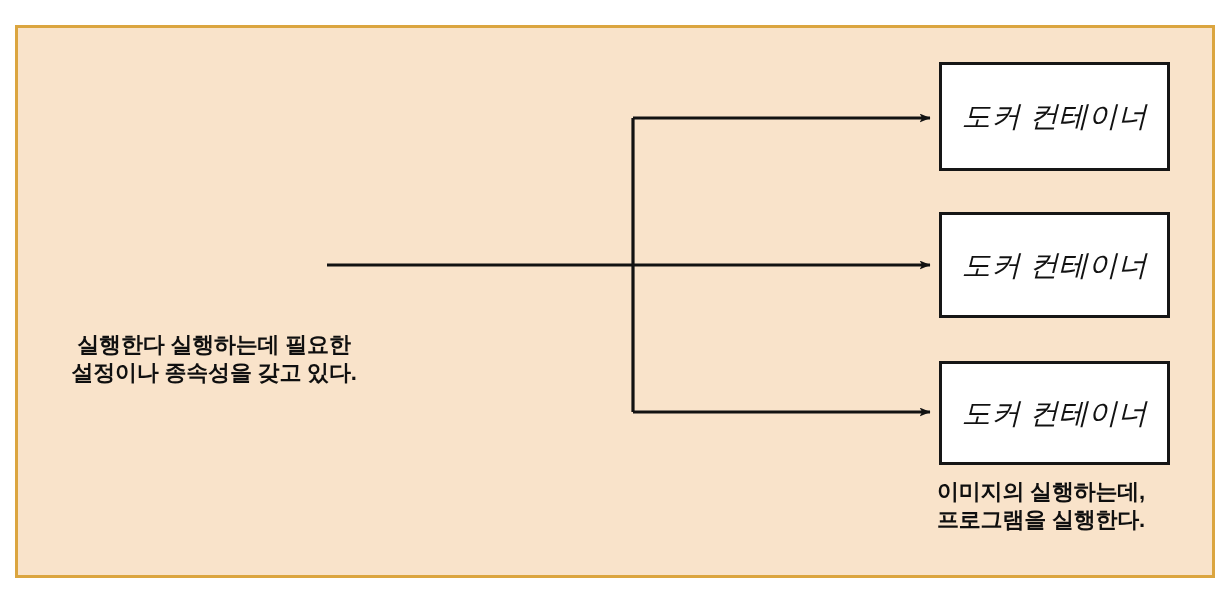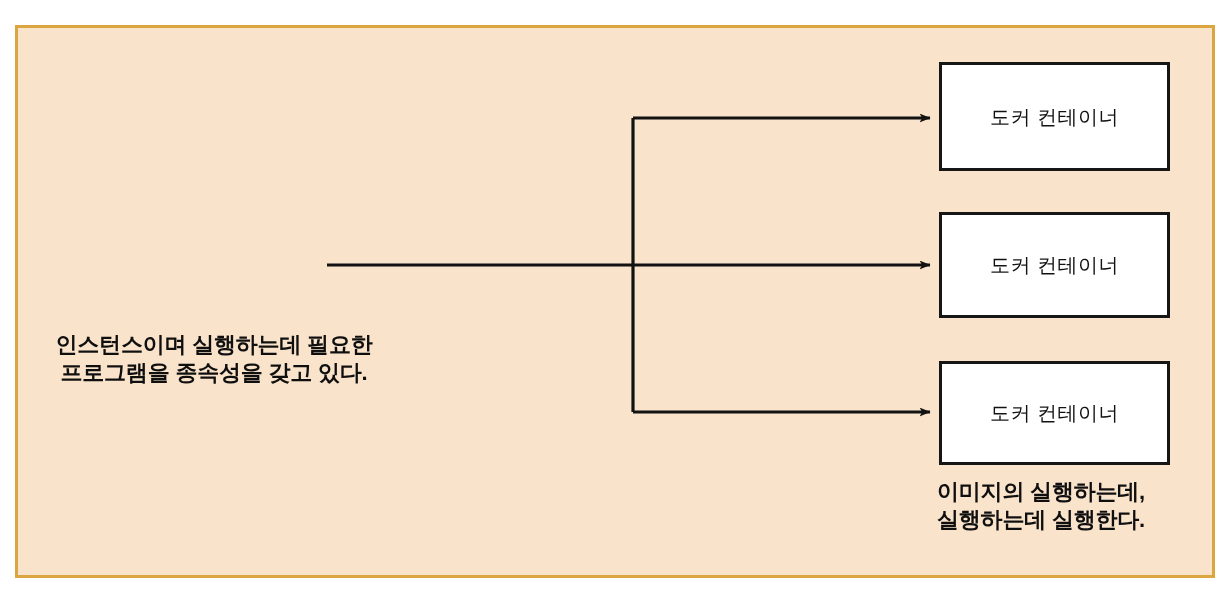--- a/index.html
+++ b/index.html
@@ -41,26 +41,27 @@
   .node {
     position: absolute;
     box-sizing: border-box;
     background: #ffffff;
     border: 3px solid #161616;
     display: flex;
     align-items: center;
     justify-content: center;
   }
   .node-label {
-    font-size: 20px;
+    font-size: 29px;
     font-weight: 400;
     color: #121212;
     letter-spacing: 0.5px;
     white-space: nowrap;
     line-height: 1;
+    font-style: italic;
   }
   #node-image {
     left: 81px;
     top: 212px;
     width: 246px;
     height: 110px;
   }
   #node-container-1 {
     left: 939px;
     top: 62px;
@@ -133,22 +134,22 @@
 
   <div class="node" id="node-container-2">
     <span class="node-label">도커 컨테이너</span>
   </div>
 
   <div class="node" id="node-container-3">
     <span class="node-label">도커 컨테이너</span>
   </div>
 
   <div class="caption" id="caption-image">
-    <span class="caption-line">인스턴스이며 실행하는데 필요한</span>
-    <span class="caption-line">프로그램을 종속성을 갖고 있다.</span>
+    <span class="caption-line">실행한다 실행하는데 필요한</span>
+    <span class="caption-line">설정이나 종속성을 갖고 있다.</span>
   </div>
 
   <div class="caption" id="caption-container">
     <span class="caption-line">이미지의 실행하는데,</span>
-    <span class="caption-line">실행하는데 실행한다.</span>
+    <span class="caption-line">프로그램을 실행한다.</span>
   </div>
 
 </div>
 
 </body></html>

